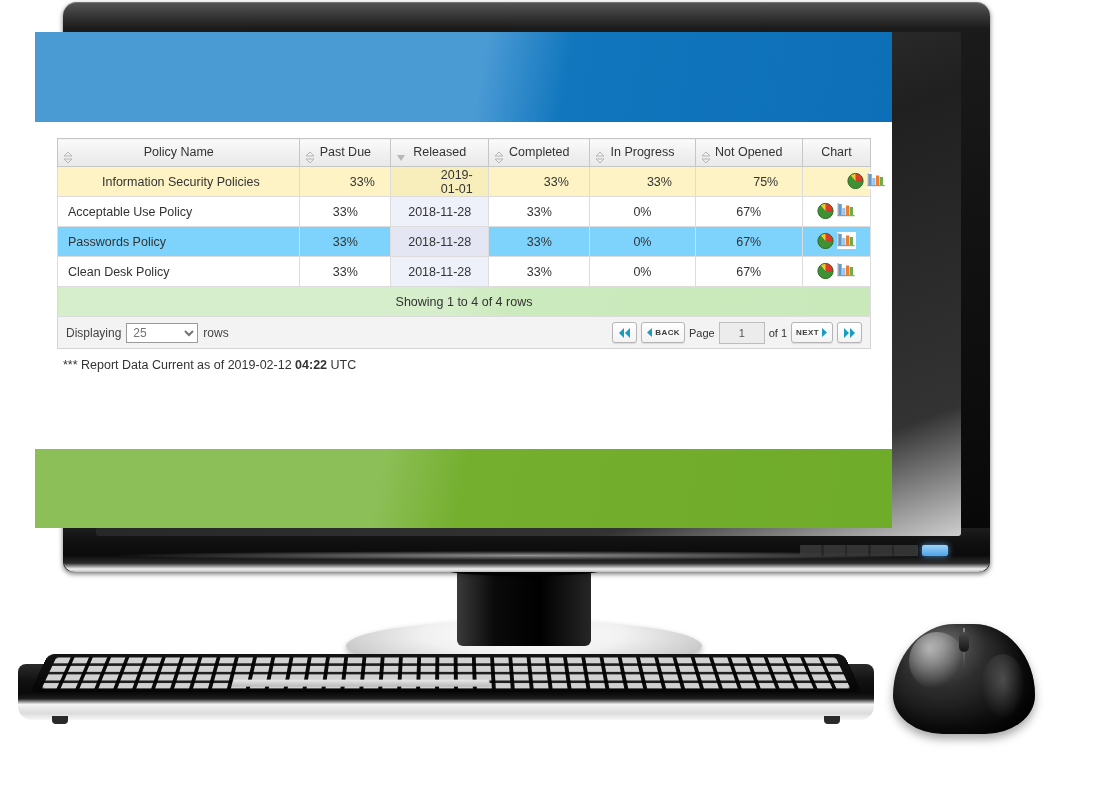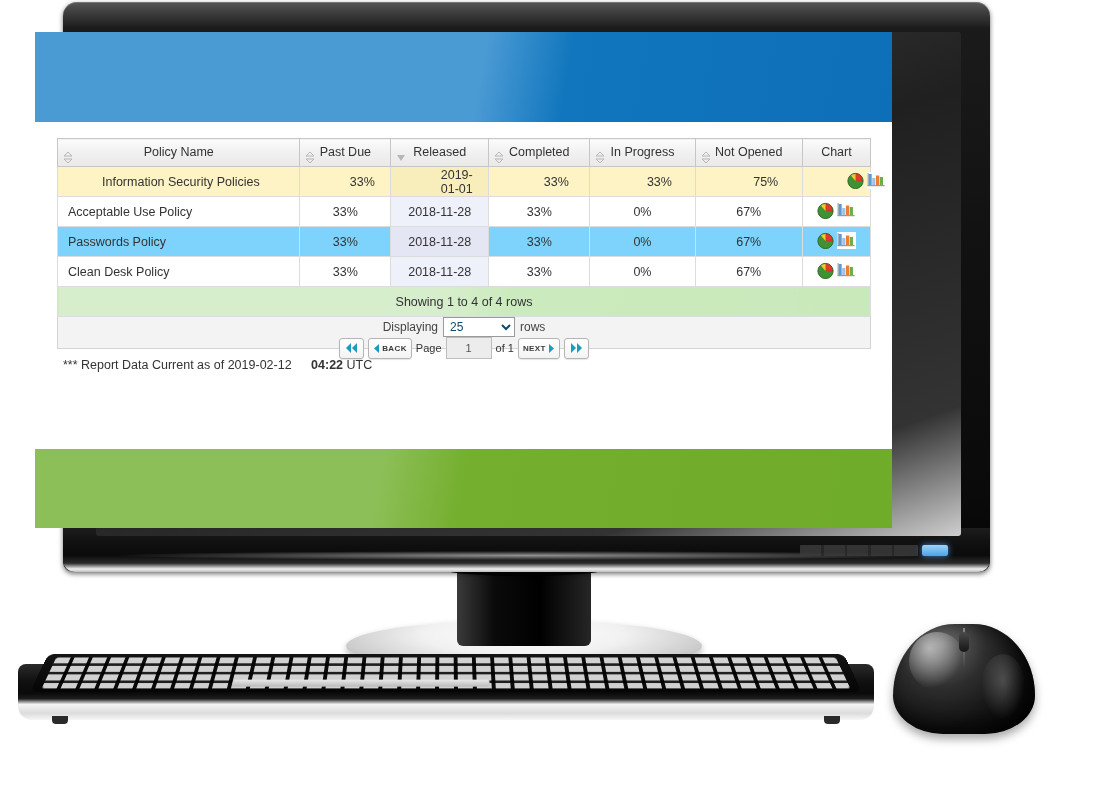--- a/index.html
+++ b/index.html
@@ -64,33 +64,33 @@
   td.chartcell{text-align:center;padding:0;white-space:nowrap;}
   tr.r-hl td{background:#fdf3c4;padding-left:44px;}
   tr.r-hl td.date{background:#f7eebc;}
   tr.r-alt td{background:#7dd3fc;}
   tr.r-alt td.date{background:#e4e6f3;}
 
   .totalrow td{background:linear-gradient(100deg,#d6eecb 0%,#d6eecb 48%,#cbeabd 56%,#c9e9bb 100%);
     text-align:center;color:#333;font-size:12.5px;border:1px solid #cfe3c2;height:26px;}
 
   .pagerow{background:#f3f3f3;border:1px solid #d4d4d4;border-top:none;height:32px;
-    display:flex;align-items:center;justify-content:space-between;padding:0 8px;box-sizing:border-box;flex-direction:column;}
+    display:flex;align-items:center;justify-content:space-between;padding:9px 8px;box-sizing:border-box;}
   .pg-left{font-size:12px;color:#444;display:flex;align-items:center;gap:5px;}
-  .rowsel{font-size:12px;font-family:inherit;border:1px solid #9a9a9a;background:#fff;color:#0c4a6e;
+  .rowsel{font-size:12px;font-family:inherit;border:1px solid #9a9a9a;background:#fff;color:#737373;
     padding:1px 2px;width:72px;height:20px;}
   .pg-right{display:flex;align-items:center;gap:4px;font-size:11px;color:#333;}
   .pbtn{border:1px solid #b5b5b5;border-radius:3px;background:linear-gradient(180deg,#fff,#f3f3f3);
     height:19px;display:flex;align-items:center;justify-content:center;gap:1px;padding:0 4px;cursor:pointer;
     box-shadow:0 1px 1px rgba(0,0,0,.10);}
   .pbtn .lbl{font-size:8px;letter-spacing:.4px;color:#3a3a3a;font-weight:bold;}
   .pageinput{width:40px;height:18px;border:1px solid #bdbdbd;background:#ececec;text-align:center;
     font-size:11px;color:#555;font-family:inherit;}
   .footnote{font-size:12.5px;color:#333;padding:9px 2px 0 6px;}
-  .footnote b{font-weight:bold;margin-left:16px;}
+  .footnote b{font-weight:bold;}
 
   
   .stand-neck{position:absolute;left:457px;top:560px;width:134px;height:86px;
     background:linear-gradient(90deg,#3a3a3a,#0a0a0a 28%,#000 62%,#262626 100%);border-radius:0 0 6px 6px;}
   .stand-neck:after{content:"";position:absolute;left:-14px;top:2px;width:162px;height:14px;border-radius:50%;
     background:linear-gradient(180deg,#1a1a1a,#000);}
   .stand-base{position:absolute;left:346px;top:620px;width:356px;height:52px;border-radius:50%;
     background:radial-gradient(ellipse at 50% 28%,#ffffff 0%,#f1f1f1 40%,#cdcdcd 72%,#9e9e9e 100%);
     box-shadow:0 3px 6px rgba(0,0,0,.28);}
 

